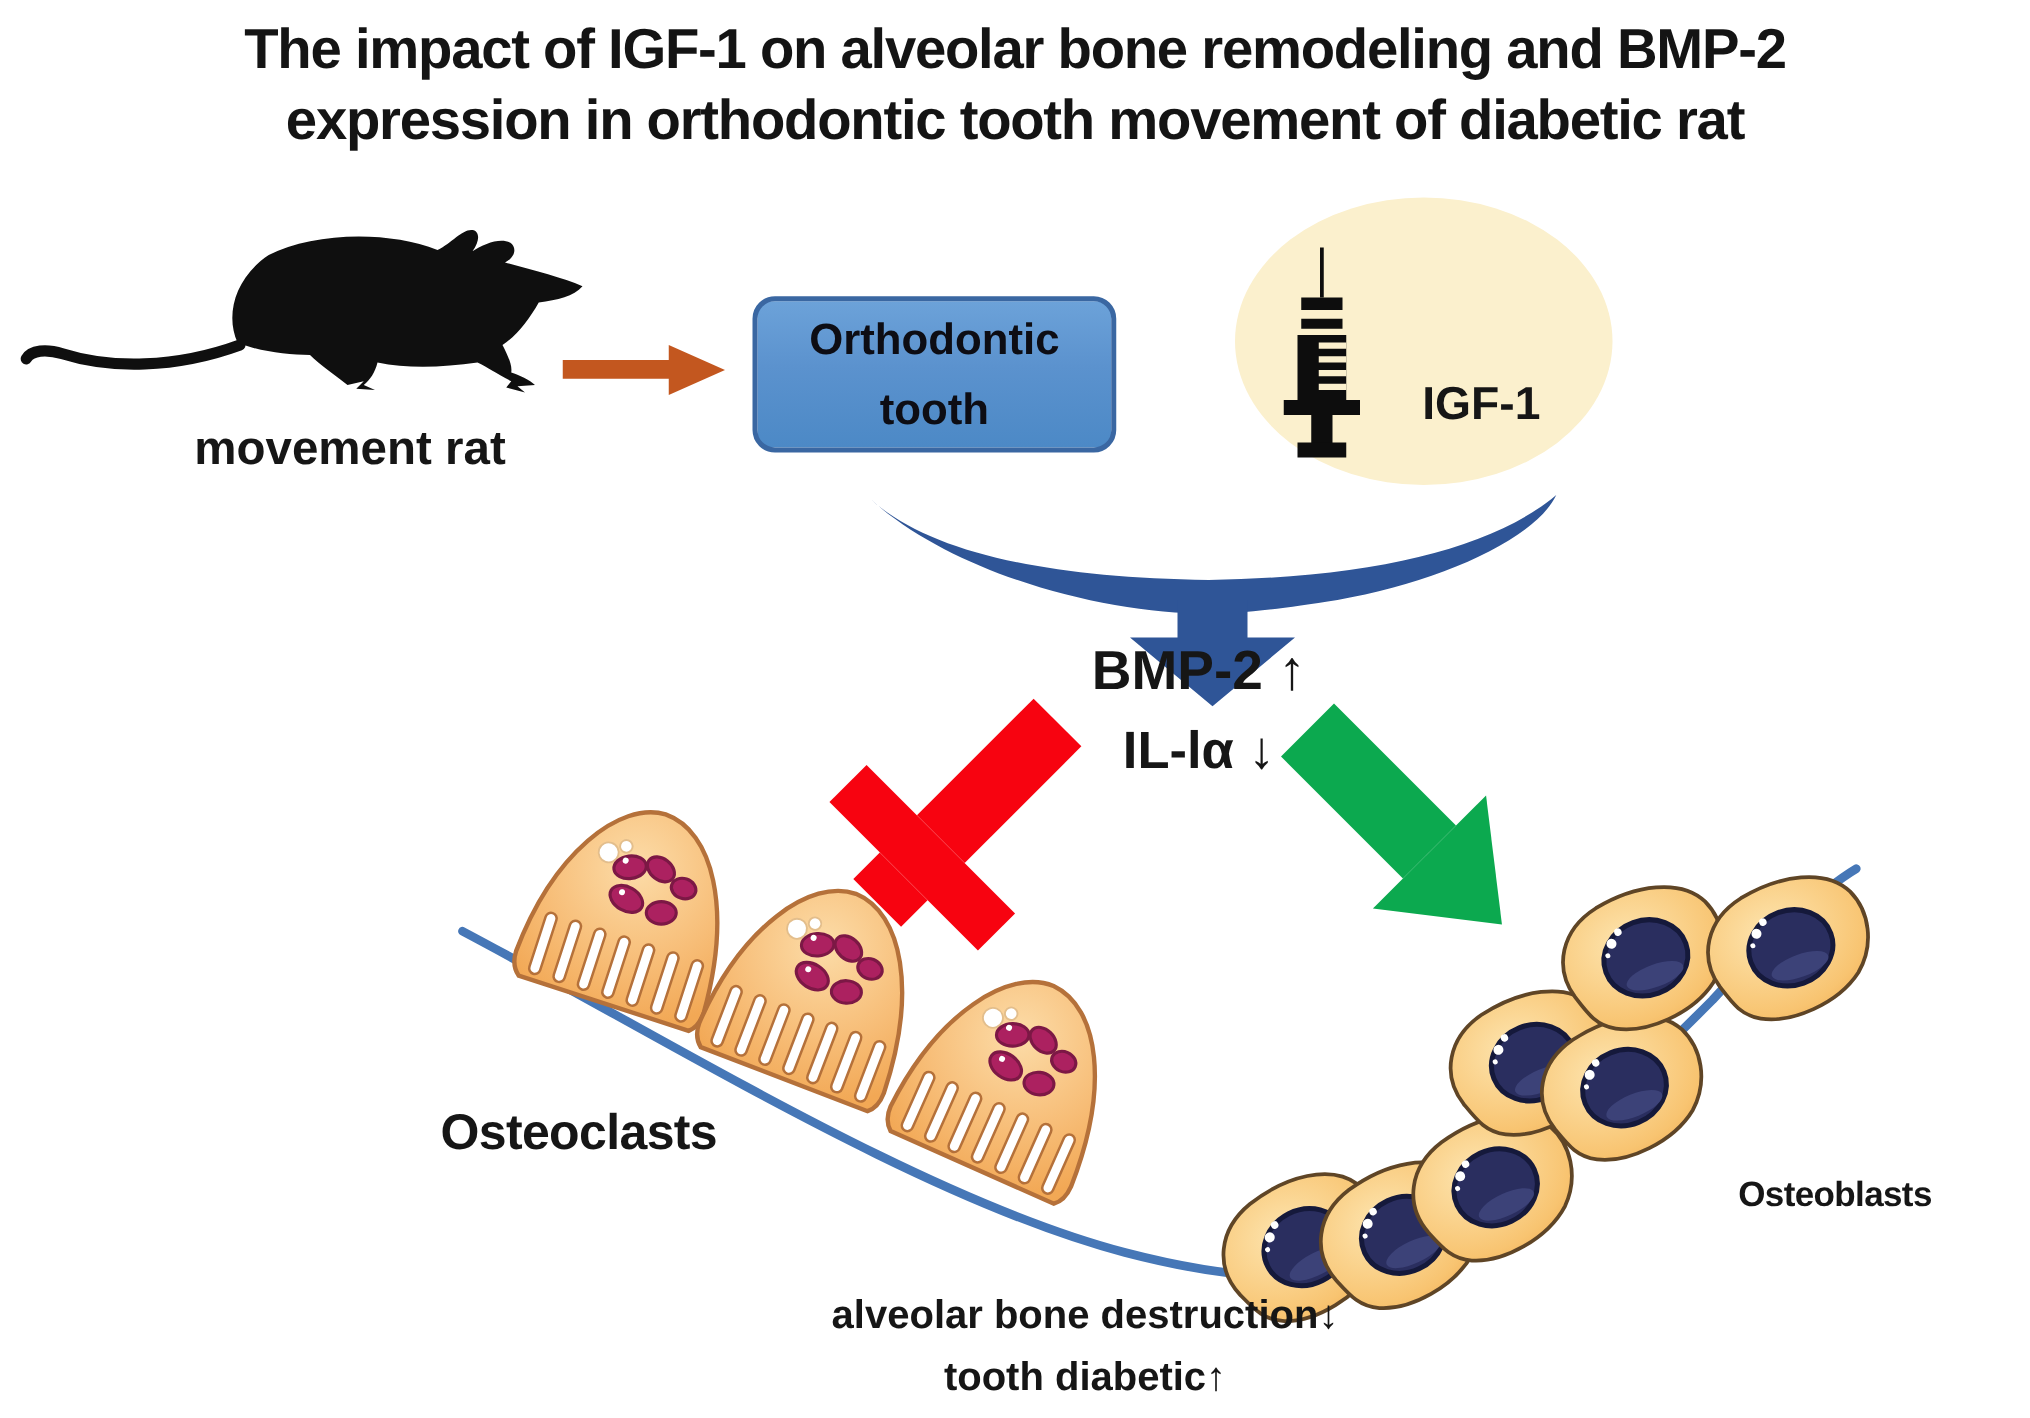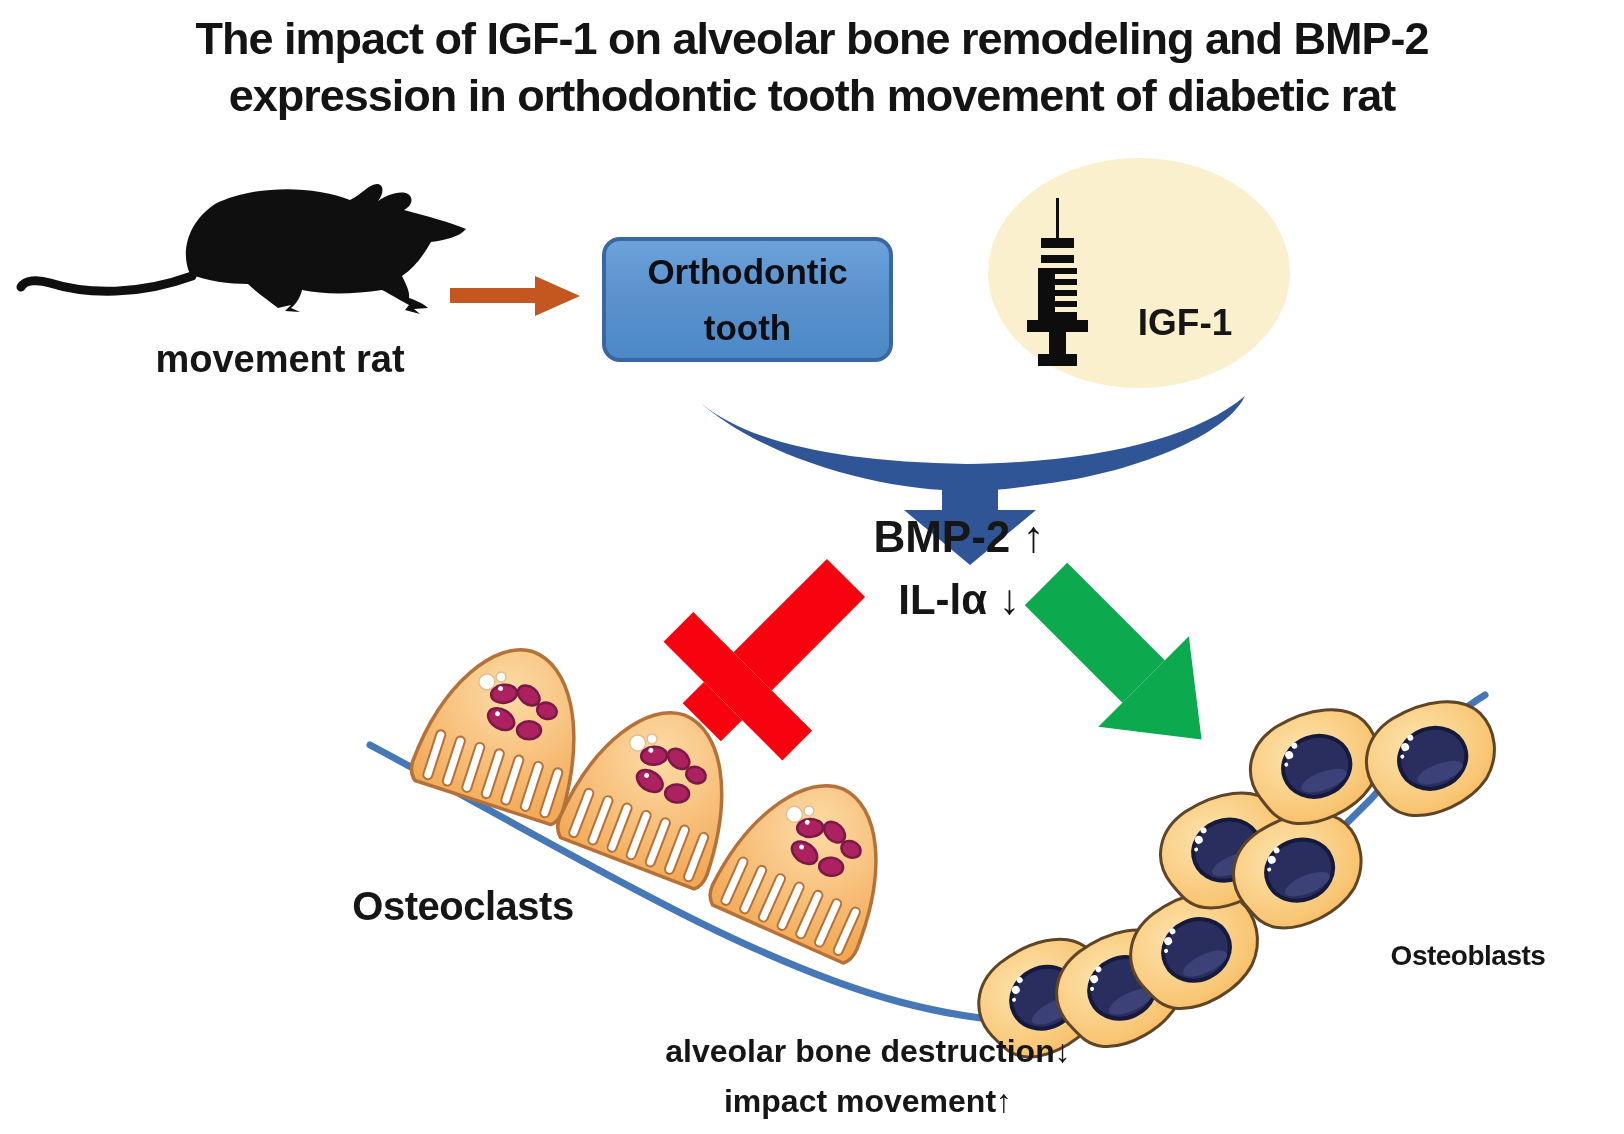--- a/index.html
+++ b/index.html
@@ -190,16 +190,16 @@
     <use href="#ob-cell" transform="translate(880,170) rotate(-22 75 62)"></use>
     <use href="#ob-cell" transform="translate(897,66) rotate(-20 75 62)"></use>
     <use href="#ob-cell" transform="translate(1013,58) rotate(-20 75 62)"></use>
   </svg>
 
   <div id="osteoclasts-label" class="abs ctr">Osteoclasts</div>
   <div id="osteoblasts-label" class="abs ctr">Osteoblasts</div>
 
   <div id="outcome" class="abs">
     <div>alveolar bone destruction↓</div>
-    <div>impact movement↑</div>
+    <div>tooth diabetic↑</div>
   </div>
 
 </div>
 
 </body></html>

